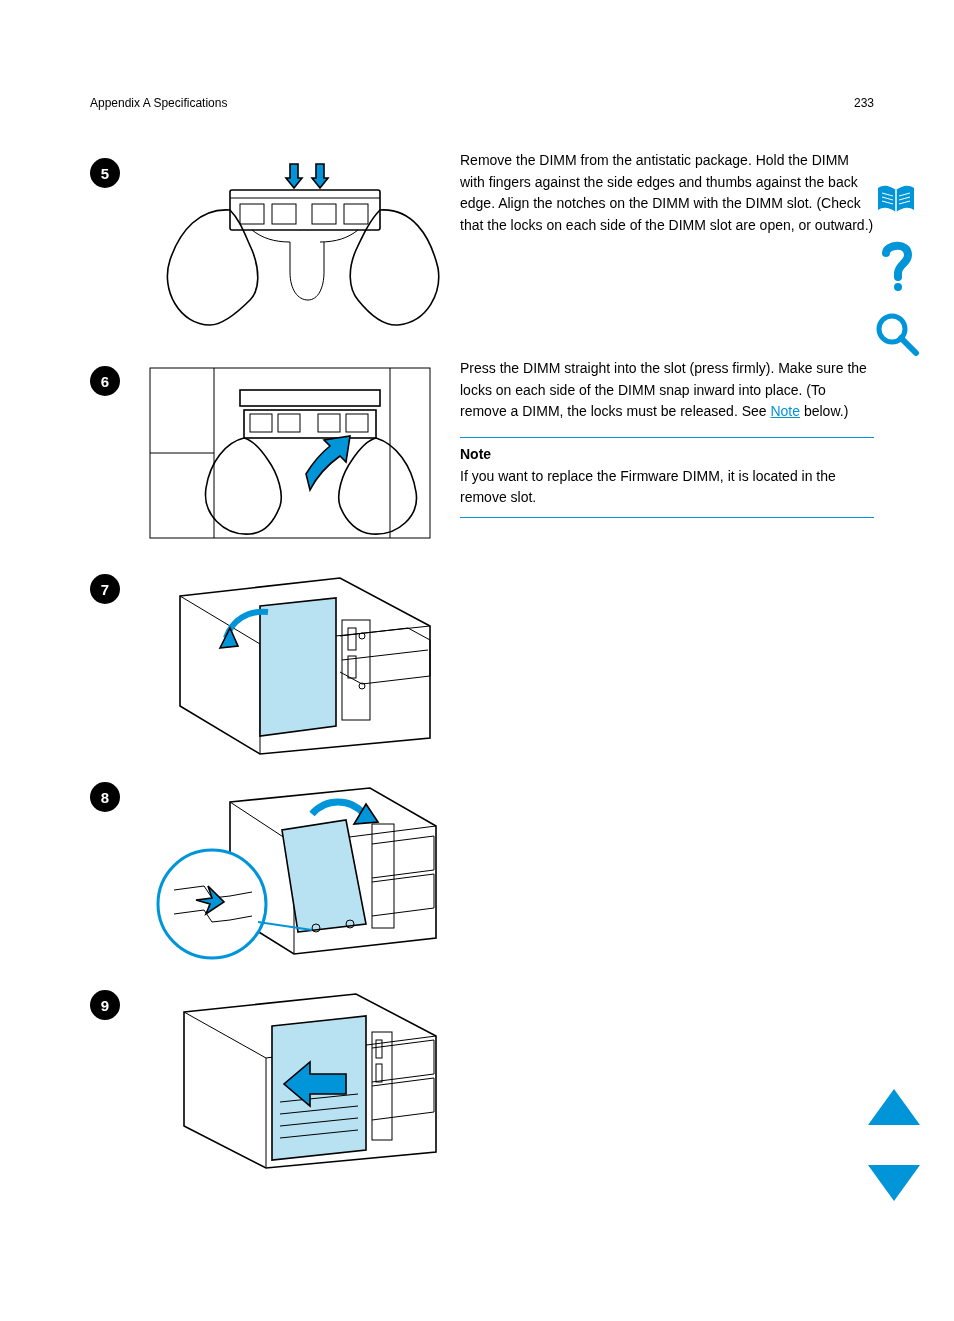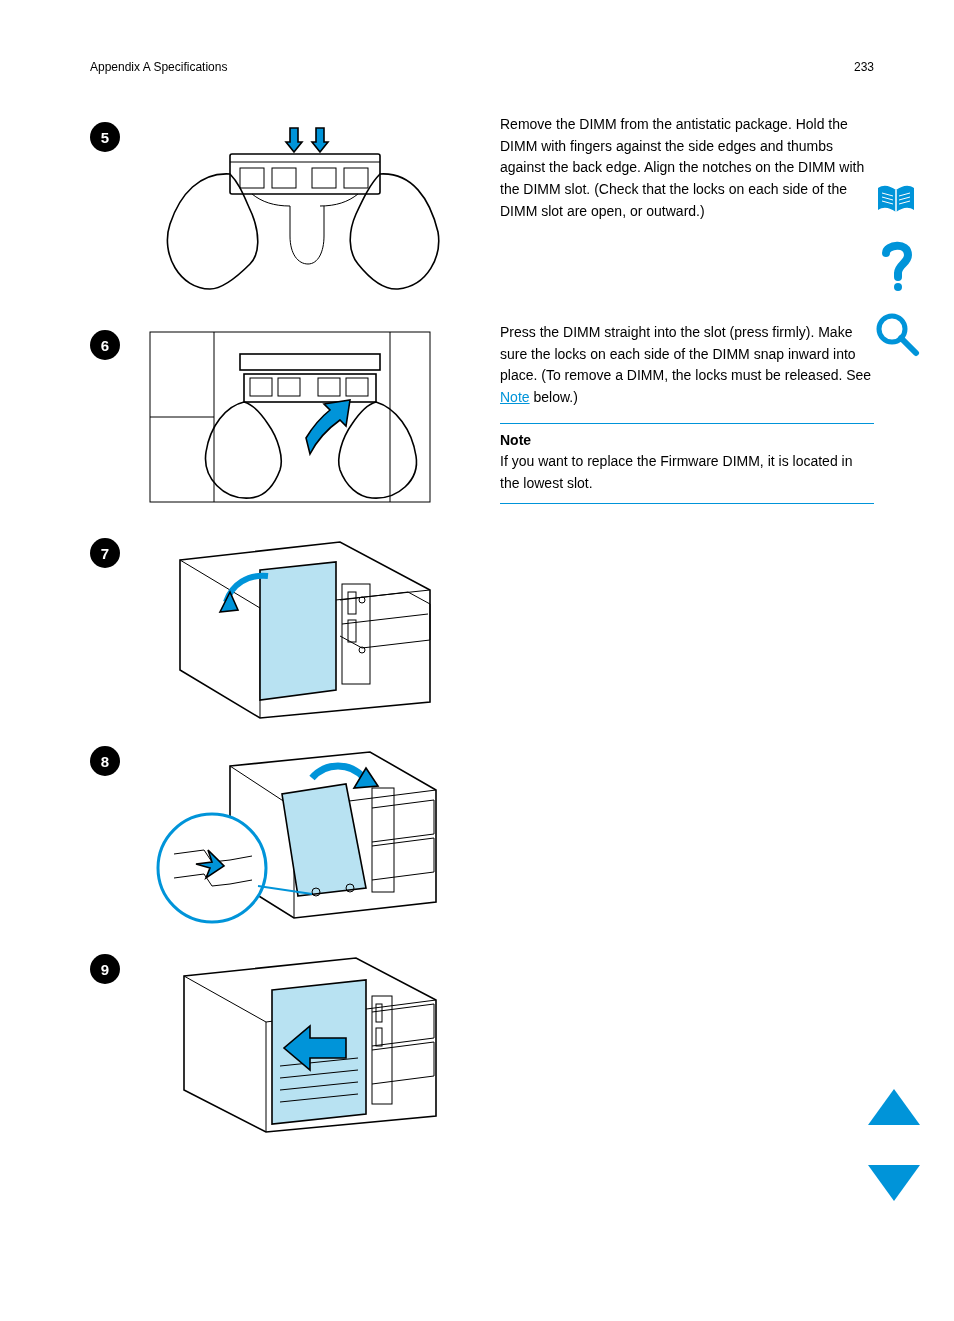--- a/index.html
+++ b/index.html
@@ -9,21 +9,21 @@
     font-family: Arial, Helvetica, sans-serif;
     font-size: 13px;
     color: #000;
     width: 954px;
   }
   .page {
     position: relative;
     width: 954px;
     height: 1321px;
     box-sizing: border-box;
-    padding: 60px 80px 60px 90px;
+    padding: 96px 80px 60px 90px;
   }
   .header {
     display: flex;
     justify-content: space-between;
     font-size: 12px;
     margin-bottom: 40px;
   }
   .steps {
     display: flex;
     flex-direction: column;
@@ -52,21 +52,20 @@
     width: 300px;
     height: auto;
     flex-shrink: 0;
     background:#fff;
   }
   .step-text {
     flex: 1 1 auto;
     font-size: 14px;
     line-height: 1.55;
     color: #000;
-    margin-left: 40px;
   }
   .step-text .note-head {
     font-weight: bold;
   }
   .step-text a {
     color: #0094d9;
     text-decoration: underline;
   }
   .sidebar {
     position: absolute;
@@ -169,21 +168,21 @@
 
         <path class="sky-fill" d="M166 116 C172 106 180 96 190 88 L184 82 L210 78 L206 104 L200 98 C186 108 176 120 170 132 Z"></path>
 
         <path d="M104 80 C86 84 70 104 66 130 C62 156 84 178 110 176 C124 175 134 164 140 148 C144 136 138 116 128 102 C120 90 112 82 104 80 Z"></path>
         <path d="M236 80 C256 86 272 108 276 134 C280 158 258 178 232 176 C218 175 206 164 200 148 C196 136 202 116 212 102 C220 90 228 82 236 80 Z"></path>
       </svg>
       <div class="step-text">
         <span>Press the DIMM straight into the slot (press firmly). Make sure the locks on each side of the DIMM snap inward into place. (To remove a DIMM, the locks must be released. See </span><a href="#">Note</a><span> below.)</span>
         <hr style="border:none;border-top:1px solid #0094d9;margin:14px 0 6px 0;">
         <div><span class="note-head">Note</span></div>
-        <div>If you want to replace the Firmware DIMM, it is located in the lowest slot.</div>
+        <div>If you want to replace the Firmware DIMM, it is located in the remove slot.</div>
         <hr style="border:none;border-top:1px solid #0094d9;margin:8px 0 0 0;">
       </div>
     </div>
 
     <div class="step">
       <div class="step-num">7</div>
       <svg class="ill step-img" viewBox="0 0 300 190">
 
         <polygon points="40,30 200,12 290,60 290,172 120,188 40,140"></polygon>
         <polyline points="40,30 120,78 120,188" class="thin"></polyline>

